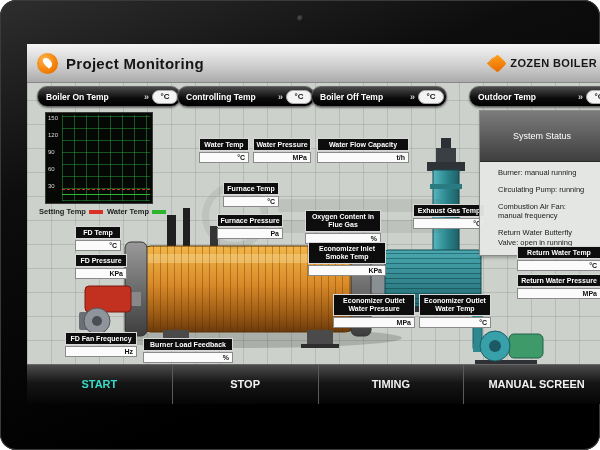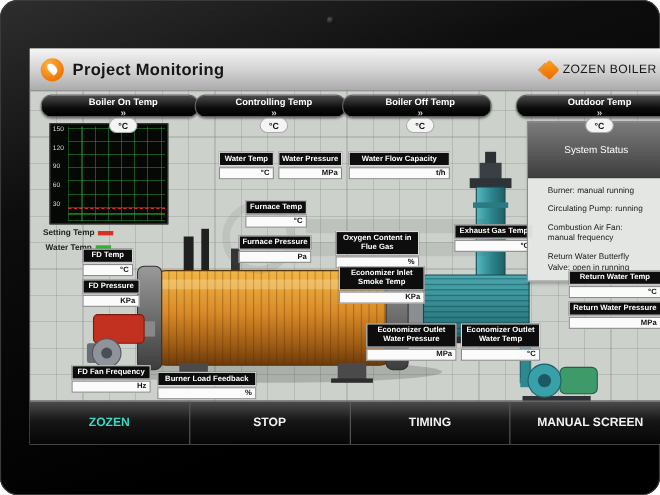--- a/index.html
+++ b/index.html
@@ -7,42 +7,42 @@
   .camera{position:absolute;left:297px;top:15px;width:7px;height:7px;border-radius:50%;background:radial-gradient(circle at 35% 35%,#555,#101010 70%);}
   .screen{position:absolute;left:27px;top:44px;width:582px;height:360px;background:#ccd1cb;overflow:hidden;}
 
   
   .hdr{position:absolute;left:0;top:0;right:0;height:38px;background:linear-gradient(#f5f5f5,#d0d0d0 55%,#ababab);border-bottom:1px solid #888;display:flex;align-items:center;z-index:8;}
   .flame{width:21px;height:21px;border-radius:50%;background:radial-gradient(circle at 35% 30%,#ffb347,#f07800 70%);margin:0 8px 0 10px;position:relative;flex:none;}
   .flame::after{content:"";position:absolute;left:7px;top:4px;width:7px;height:11px;background:#fff;border-radius:50% 50% 50% 0;transform:rotate(-45deg);}
   .title{font-size:15px;font-weight:bold;color:#161616;letter-spacing:.3px;}
   .brand{margin-left:auto;display:flex;align-items:center;margin-right:12px;gap:6px;}
   .brand-icon{width:13px;height:13px;background:linear-gradient(135deg,#ffa21a,#e86800);transform:rotate(45deg);border-radius:2px;box-shadow:-3px 3px 0 -2px #f08418;}
-  .brand-text{font-size:11px;font-weight:normal;color:#171717;letter-spacing:.4px;}
+  .brand-text{font-size:11px;font-weight:bold;color:#171717;letter-spacing:.4px;}
 
   
   .main{position:absolute;left:0;top:38px;right:0;height:283px;background-color:#ccd1cb;
     background-image:repeating-linear-gradient(0deg,rgba(100,110,100,.22) 0 1px,transparent 1px 24px),
                      repeating-linear-gradient(90deg,rgba(100,110,100,.22) 0 1px,transparent 1px 24px);}
 
   
-  .pill{position:absolute;top:42px;height:19px;background:linear-gradient(#4a4a4a,#0b0b0b 60%,#000);border:1px solid #666;border-radius:10px;display:flex;align-items:center;color:#fff;font-size:8.5px;font-weight:bold;padding:0 2px 0 8px;box-shadow:0 1px 2px rgba(0,0,0,.45);z-index:7;cursor:pointer;flex-direction:column;}
+  .pill{position:absolute;top:42px;height:19px;background:linear-gradient(#4a4a4a,#0b0b0b 60%,#000);border:1px solid #666;border-radius:10px;display:flex;align-items:center;color:#fff;font-size:8.5px;font-weight:bold;padding:0 2px 0 8px;box-shadow:0 1px 2px rgba(0,0,0,.45);z-index:7;cursor:pointer;}
   .pill .lab{flex:1;white-space:nowrap;}
   .pill .chev{color:#cfcfcf;font-size:9px;margin:0 3px;}
   .pill .unit{background:#f4f4f4;color:#111;border-radius:8px;font-size:8px;font-weight:bold;width:24px;text-align:center;padding:1.5px 0;border:1px solid #aaa;}
 
   
   .chart{position:absolute;left:18px;top:68px;width:106px;height:90px;background:#050805;border:1px solid #3a3a3a;z-index:4;}
   .chart .grid{position:absolute;left:16px;right:2px;top:2px;bottom:2px;
     background-image:repeating-linear-gradient(0deg,rgba(40,160,60,.5) 0 1px,transparent 1px 12px),
                      repeating-linear-gradient(90deg,rgba(40,160,60,.5) 0 1px,transparent 1px 12px);}
   .ytick{position:absolute;left:2px;color:#ddd;font-size:6px;line-height:1;}
   .redline{position:absolute;left:16px;right:2px;top:76px;border-top:1.5px dashed #d93025;}
   .greenline{position:absolute;left:16px;right:2px;top:81px;border-top:1.5px solid #2db52d;}
-  .legend{position:absolute;left:12px;top:163px;display:flex;gap:4px;font-size:7.5px;color:#222;align-items:center;z-index:4;font-weight:bold;flex-direction:column;}
+  .legend{position:absolute;left:12px;top:163px;display:flex;gap:4px;font-size:7.5px;color:#222;align-items:center;z-index:4;font-weight:bold;}
   .legend .item{display:flex;align-items:center;}
   .sw{display:inline-block;width:14px;height:4px;margin-left:3px;}
 
   
   .sensor{position:absolute;display:flex;flex-direction:column;z-index:5;}
   .s-label{background:#0d0d0d;color:#fff;font-size:7px;font-weight:bold;text-align:center;padding:1.5px 2px;border:1px solid #d8d8d8;line-height:1.2;}
   .s-unit{background:#fbfbfb;color:#111;font-size:7px;font-weight:bold;text-align:right;padding:1px 3px;border:1px solid #8a8a8a;margin-top:1px;}
 
   
   .status{position:absolute;left:452px;top:66px;width:124px;z-index:5;border:1px solid #8a8a8a;background:rgba(229,231,229,.96);box-shadow:1px 2px 3px rgba(0,0,0,.25);}
@@ -286,20 +286,20 @@
     <div class="sensor" style="left:490px;top:202px;width:84px">
       <div class="s-label">Return Water Temp</div>
       <div class="s-unit">°C</div>
     </div>
     <div class="sensor" style="left:490px;top:230px;width:84px">
       <div class="s-label">Return Water Pressure</div>
       <div class="s-unit">MPa</div>
     </div>
 
     <div class="nav">
-      <div class="nav-btn active">ZOZEN</div>
+      <div class="nav-btn active">START</div>
       <div class="nav-btn">STOP</div>
       <div class="nav-btn">TIMING</div>
       <div class="nav-btn">MANUAL SCREEN</div>
     </div>
 
   </div>
 </div>
 
 </body></html>

